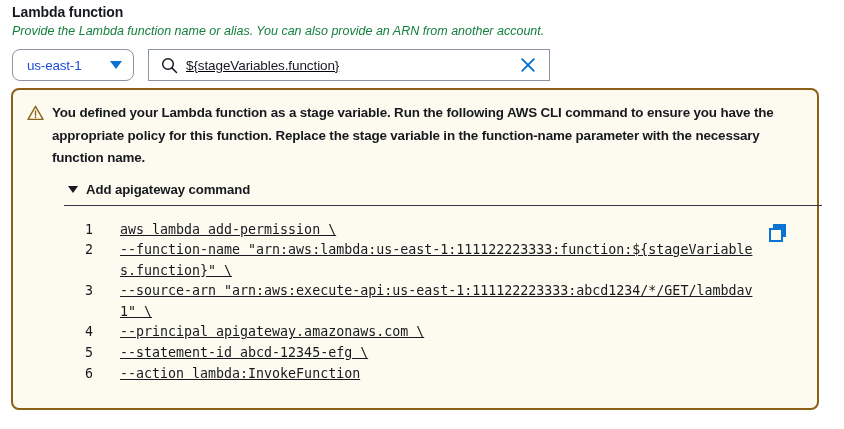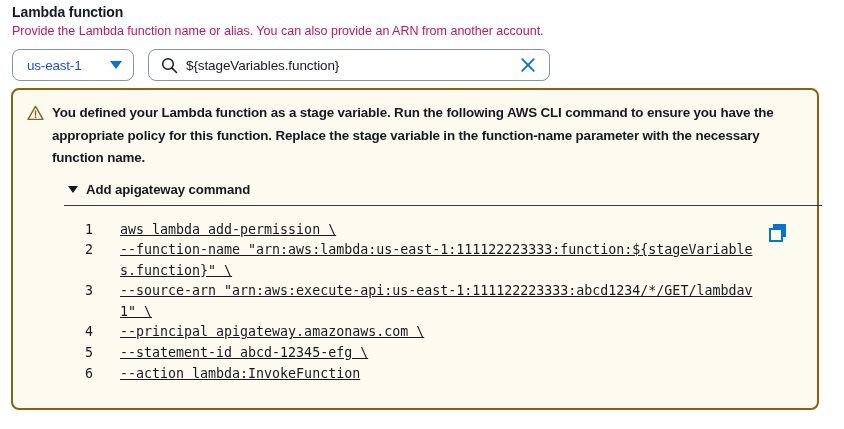--- a/index.html
+++ b/index.html
@@ -26,23 +26,24 @@
   }
   .form-title {
     font-size: 14px;
     font-weight: bold;
     color: #16191f;
     line-height: 18px;
     letter-spacing: -0.1px;
   }
   .form-desc {
     font-size: 12.5px;
-    color: #be185d;
+    color: #15803d;
     line-height: 17px;
     margin-top: 2px;
+    font-style: italic;
   }
 
   
   .controls-row {
     display: flex;
     align-items: center;
     margin-top: 9px;
     padding-left: 12px;
   }
 
@@ -69,25 +70,26 @@
     border-right: 6px solid transparent;
     border-top: 8px solid #0972d3;
     margin-left: 6px;
   }
 
   .search-wrap {
     margin-left: 14px;
     width: 402px;
     height: 32px;
     border: 1px solid #8b93a1;
-    border-radius: 8px;
+    border-radius: 0;
     background: #ffffff;
     display: flex;
     align-items: center;
     padding: 0 12px 0 12px;
+    text-decoration: underline;
   }
   .search-icon { flex: 0 0 auto; margin-right: 8px; display: block; }
   .search-value {
     flex: 1 1 auto;
     font-size: 13.5px;
     color: #16191f;
     letter-spacing: -0.1px;
     white-space: nowrap;
     overflow: hidden;
   }

